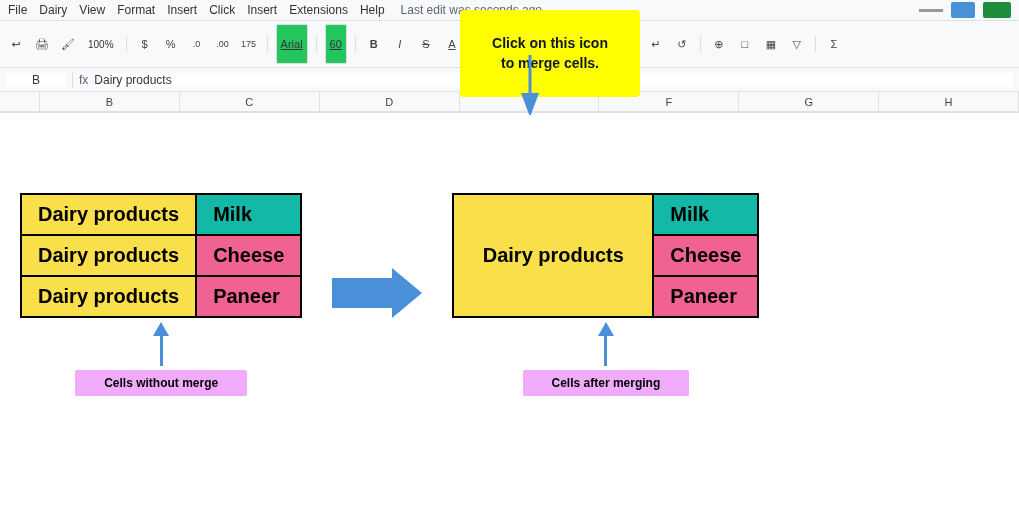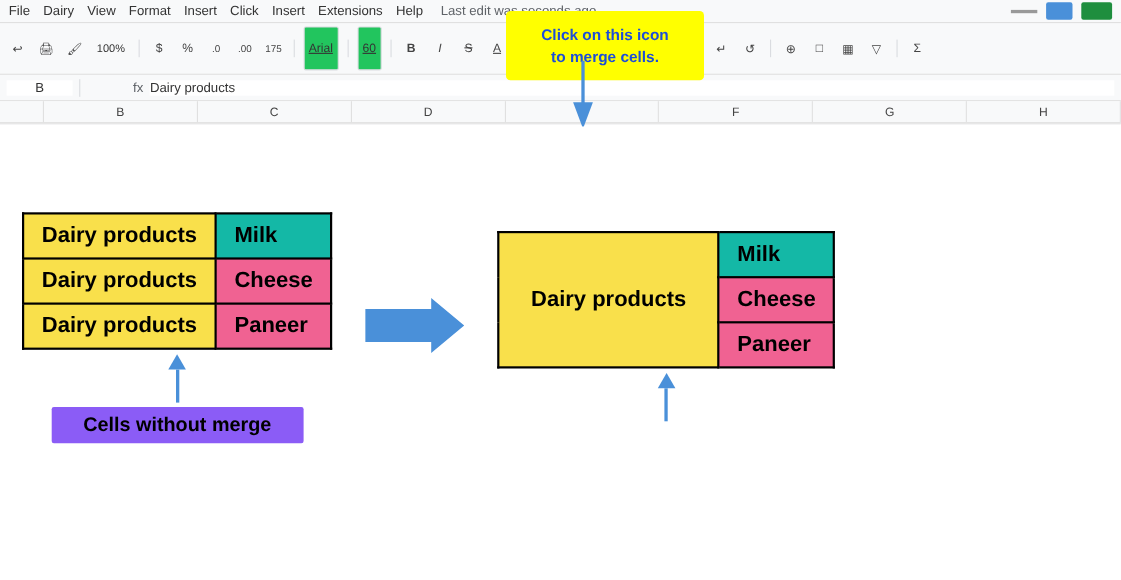--- a/index.html
+++ b/index.html
@@ -90,24 +90,24 @@
       display: flex; align-items: center; justify-content: center;
     }
 
     
     .callout-box {
       position: absolute;
       top: 10px;
       left: 460px;
       background: #ffff00;
       border: none;
-      padding: 12px 14px;
+      padding: 24px 14px;
       font-size: 14px;
       font-weight: bold;
-      color: #1d4ed8;
+      color: #0f172a;
       text-align: center;
       line-height: 1.4;
       border-radius: 4px;
       width: 180px;
     }
 
     
     .diagram {
       display: flex;
       align-items: center;
@@ -142,24 +142,24 @@
       font-weight: bold;
       color: #000;
     }
     .merged-cell {
       background: #f9e04b;
       vertical-align: middle;
     }
 
     
     .label-box {
-      background: #8b5cf6;
+      background: #f0abfc;
       display: inline-block;
       padding: 6px 29px;
-      font-size: 18px;
+      font-size: 12px;
       font-weight: bold;
       color: #000;
       border-radius: 2px;
     }
 
     .before-section {
       display: flex;
       flex-direction: column;
       align-items: center;
       gap: 0;
@@ -258,21 +258,21 @@
     <div class="toolbar-btn">□</div>
     <div class="toolbar-btn">▦</div>
     <div class="toolbar-btn">▽</div>
     <div class="toolbar-sep"></div>
     <div class="toolbar-btn">Σ</div>
   </div>
 
   <div class="formula-bar">
     <input class="cell-ref" value="B" readonly="" style="">
     <div class="formula-sep"></div>
-    <div style="display:flex;gap:4px;align-items:center;margin-left:42px;">
+    <div style="display:flex;gap:4px;align-items:center;">
       <span style="color:#5f6368;font-size:12px;">fx</span>
     </div>
     <input class="formula-input" value="Dairy products" readonly="" style="">
   </div>
 
   <div class="col-headers">
     <div class="col-header-corner"></div>
     <div class="col-header">B</div>
     <div class="col-header">C</div>
     <div class="col-header">D</div>
@@ -345,14 +345,15 @@
         <td class="cell-pink">Paneer</td>
       </tr>
     </tbody>
       </table>
 
     <div class="up-arrow-container">
       <div class="up-arrow-head"></div>
       <div class="up-arrow-line"></div>
     </div>
 
+    <div class="label-box">Cells after merging</div>
   </div>
 </div>
 
 </body></html>

